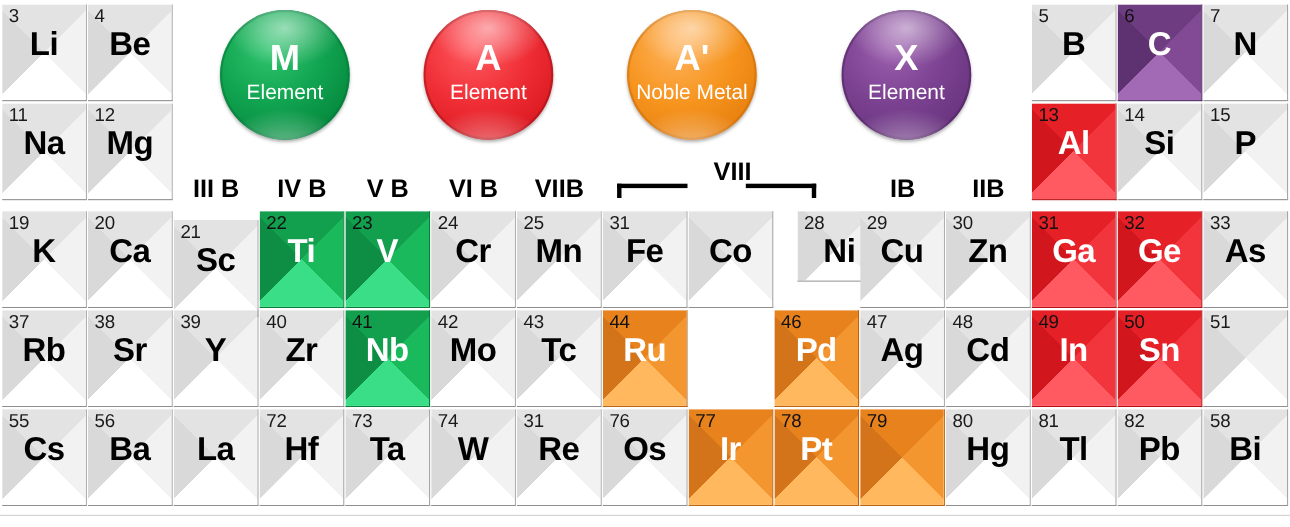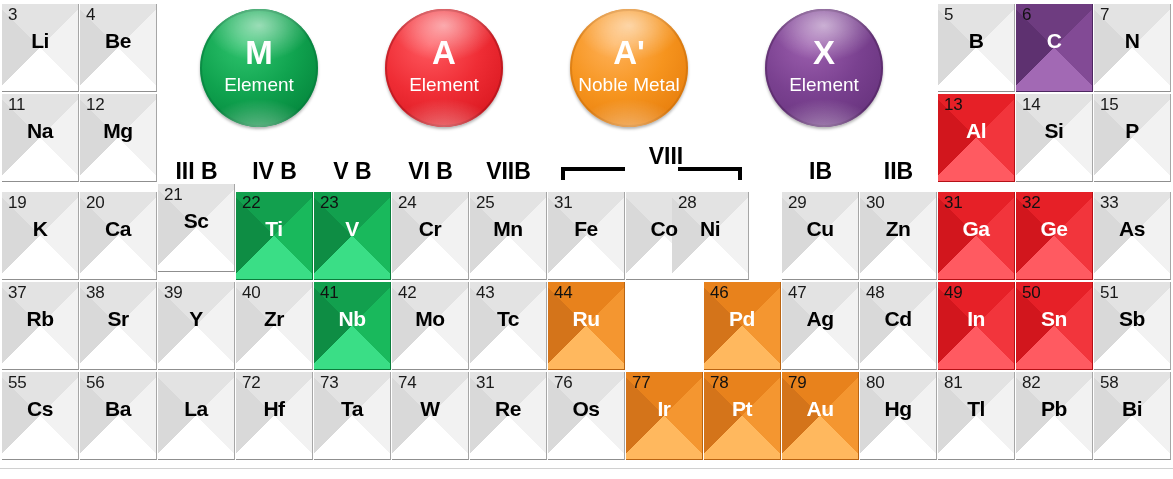--- a/index.html
+++ b/index.html
@@ -50,21 +50,21 @@
     line-height: 20px;
     color: #111;
     font-weight: 400;
     letter-spacing: -0.2px;
   }
   .sym {
     position: absolute;
     left: 0; right: 0;
     top: 20px;
     text-align: center;
-    font-size: 21px;
+    font-size: 30px;
     line-height: 34px;
     font-weight: bold;
     color: #000;
     letter-spacing: -0.5px;
   }
   
   .cell.plain { --t:#e3e3e3; --r:#f2f2f2; --b:#ffffff; --l:#d9d9d9; }
   .cell.plain .sym { color:#000; }
   .cell.plain .num { color:#1a1a1a; }
 
@@ -246,21 +246,21 @@
         <span class="sym">K</span>
       </div>
     </div>
     <div class="cell plain" style="left: 80px; top: 192px; width: 77px; height: 88px;">
       <div class="face"></div>
       <div class="inner">
         <span class="num">20</span>
         <span class="sym">Ca</span>
       </div>
     </div>
-    <div class="cell plain" style="left: 158px; top: 184px; width: 77px; height: 88px;">
+    <div class="cell plain" style="left: 158px; top: 200px; width: 77px; height: 88px;">
       <div class="face"></div>
       <div class="inner">
         <span class="num">21</span>
         <span class="sym">Sc</span>
       </div>
     </div>
     <div class="cell green" style="left: 236px; top: 192px; width: 77px; height: 88px;">
       <div class="face"></div>
       <div class="inner">
         <span class="num">22</span>
@@ -295,21 +295,21 @@
         <span class="sym">Fe</span>
       </div>
     </div>
     <div class="cell plain" style="left: 626px; top: 192px; width: 77px; height: 88px;">
       <div class="face"></div>
       <div class="inner">
         <span class="num"></span>
         <span class="sym">Co</span>
       </div>
     </div>
-    <div class="cell plain" style="left: 672px; top: 192px; width: 77px; height: 88px; text-decoration: underline;">
+    <div class="cell plain" style="left: 725px; top: 192px; width: 77px; height: 64px; text-decoration: underline;">
       <div class="face"></div>
       <div class="inner">
         <span class="num">28</span>
         <span class="sym">Ni</span>
       </div>
     </div>
     <div class="cell plain" style="left: 782px; top: 192px; width: 77px; height: 88px;">
       <div class="face"></div>
       <div class="inner">
         <span class="num">29</span>
@@ -432,21 +432,20 @@
       <div class="face"></div>
       <div class="inner">
         <span class="num">50</span>
         <span class="sym">Sn</span>
       </div>
     </div>
     <div class="cell plain" style="left: 1094px; top: 282px; width: 77px; height: 88px; padding-left: 27px;">
       <div class="face"></div>
       <div class="inner">
         <span class="num">51</span>
-        <span class="sym">Sb</span>
       </div>
     </div>
     <div class="cell plain" style="left: 2px; top: 372px; width: 77px; height: 88px;">
       <div class="face"></div>
       <div class="inner">
         <span class="num">55</span>
         <span class="sym">Cs</span>
       </div>
     </div>
     <div class="cell plain" style="left: 80px; top: 372px; width: 77px; height: 88px;">
@@ -509,21 +508,20 @@
       <div class="face"></div>
       <div class="inner">
         <span class="num">78</span>
         <span class="sym">Pt</span>
       </div>
     </div>
     <div class="cell orange" style="left: 782px; top: 372px; width: 77px; height: 88px;">
       <div class="face"></div>
       <div class="inner">
         <span class="num">79</span>
-        <span class="sym">Au</span>
       </div>
     </div>
     <div class="cell plain" style="left: 860px; top: 372px; width: 77px; height: 88px;">
       <div class="face"></div>
       <div class="inner">
         <span class="num">80</span>
         <span class="sym">Hg</span>
       </div>
     </div>
     <div class="cell plain" style="left: 938px; top: 372px; width: 77px; height: 88px;">

